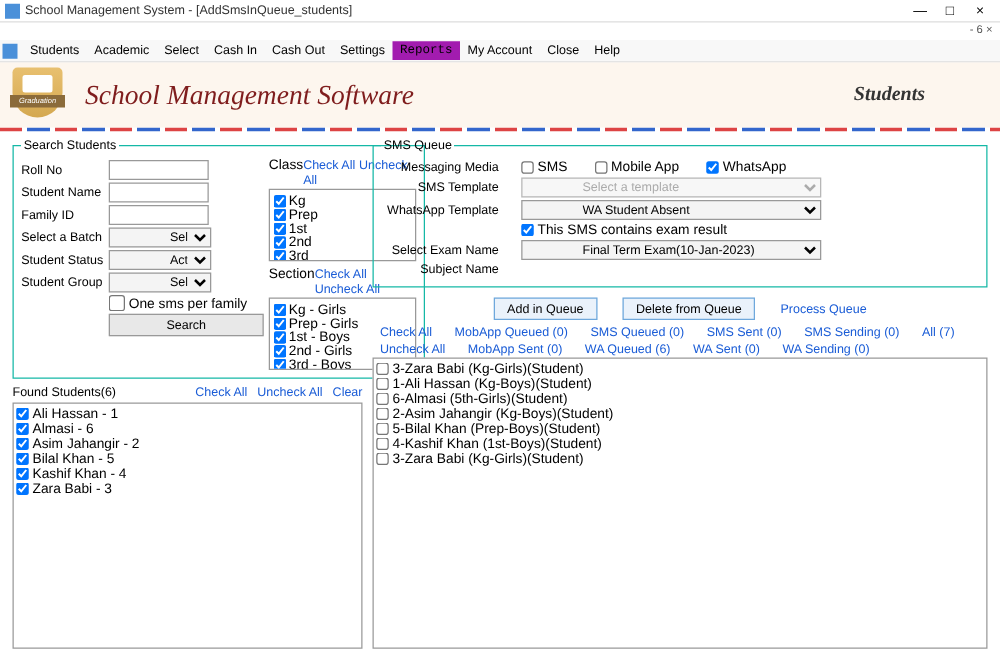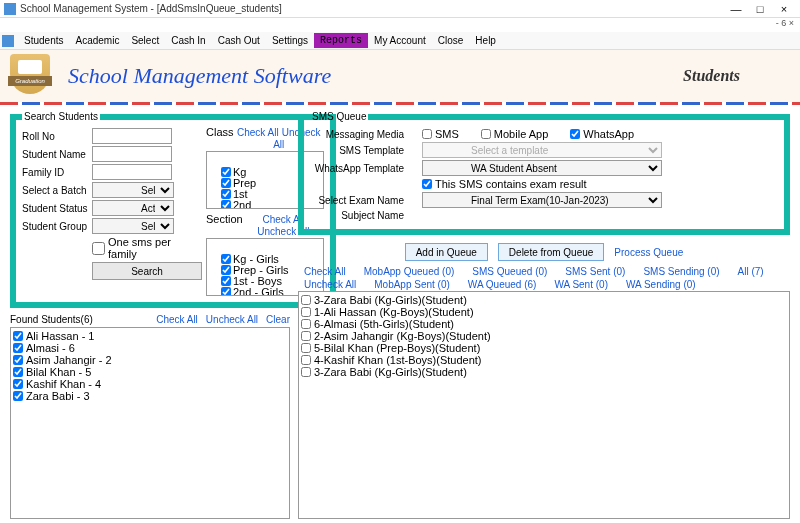--- a/index.html
+++ b/index.html
@@ -11,53 +11,53 @@
 .subtitlebar { height: 14px; display: flex; justify-content: flex-end; padding-right: 6px; font-size: 9px; color: #555; }
 .menubar { height: 18px; display: flex; align-items: center; padding: 0 2px; background: #f8f8f8; border-bottom: 1px solid #ddd; }
 .menubar .micon { width: 12px; height: 12px; background: #4a90d9; margin-right: 4px; }
 .menubar .mitem { padding: 2px 6px; font-size: 10px; cursor: pointer; }
 .menubar .mitem.hl { background: #a21caf; font-family: Liberation Mono, monospace; }
 .banner { height: 52px; background: #fdf6ee; display: flex; align-items: center; padding: 0 10px; position: relative; }
 .banner .logo { width: 48px; height: 44px; margin-right: 10px; position: relative; }
 .banner .logo .shield { width: 40px; height: 40px; background: linear-gradient(#e8c070,#d4a850); border-radius: 4px 4px 20px 20px; position: relative; }
 .banner .logo .book { position: absolute; top: 6px; left: 8px; width: 24px; height: 14px; background: #fff; border-radius: 2px; }
 .banner .logo .ribbon { position: absolute; top: 22px; left: -2px; width: 44px; height: 10px; background: #8b6b3a; font-size: 6px; color: #fff; text-align: center; line-height: 10px; font-style: italic; }
-.banner .apptitle { font-size: 22px; font-style: italic; font-family: Georgia, serif; color: #1d4ed8; }
+.banner .apptitle { font-size: 22px; font-style: italic; font-family: Georgia, serif; color: #7f1d1d; }
 .banner .pagename { position: absolute; right: 60px; font-family: Georgia, serif; font-style: italic; font-weight: bold; font-size: 16px; color: #333; }
 .stripe { height: 3px; background: repeating-linear-gradient(90deg,#d44 0 18px,#fff 18px 22px,#36c 22px 40px,#fff 40px 44px); }
 .content { display: flex; padding: 6px 10px 4px 10px; gap: 8px; height: calc(523px - 18px - 14px - 18px - 52px - 3px); }
 .left { width: 280px; display: flex; flex-direction: column; }
 .right { flex: 1; display: flex; flex-direction: column; }
-fieldset { border: 6px solid #14b8a6; padding: 4px 6px 6px 6px; margin-bottom: 4px; }
+fieldset { border: 1px solid #14b8a6; padding: 4px 6px 6px 6px; margin-bottom: 4px; }
 legend { font-size: 10px; padding: 0 2px; }
 .frow { display: flex; align-items: center; margin: 2px 0; }
 .flabel { width: 70px; font-size: 10px; text-align: left; }
 .flabel2 { width: 100px; font-size: 10px; text-align: right; padding-right: 6px; }
 input[type=text], select { height: 16px; border: 1px solid #999; font-size: 10px; padding: 0 2px; background: #fff; }
 select { background: #f4f4f4; padding-left: 44px; }
 .searchcols { display: flex; gap: 4px; }
 .searchleft { flex: 1; }
 .searchright { width: 118px; }
-.listbox { border: 1px solid #999; background: #fff; height: 58px; overflow: hidden; padding: 14px; }
+.listbox { border: 1px solid #999; background: #fff; height: 58px; overflow: hidden; padding: 3px; }
 .listbox .li { display: flex; align-items: center; font-size: 10px; height: 11px; }
 .listbox .li input { margin-right: 2px; width: 10px; height: 10px; }
-.lhdr { display: flex; justify-content: space-between; font-size: 10px; margin-bottom: 1px; text-align: center; }
+.lhdr { display: flex; justify-content: space-between; font-size: 10px; margin-bottom: 1px; }
 .link { color: #1a5cd6; cursor: pointer; font-size: 10px; }
 .cbrow { display: flex; align-items: center; font-size: 10px; margin: 2px 0 2px 70px; }
 .cbrow input { margin-right: 3px; }
-.sbtn { width: 110px; height: 18px; background: #e8e8e8; border: 1px solid #999; margin-left: 70px; cursor: pointer; font-size: 10px; }
+.sbtn { width: 124px; height: 18px; background: #e8e8e8; border: 1px solid #999; margin-left: 70px; cursor: pointer; font-size: 10px; }
 .foundhdr { display: flex; align-items: center; margin: 2px 0; }
 .foundhdr .t { font-size: 10px; flex: 1; }
 .foundbox { border: 1px solid #999; flex: 1; background: #fff; padding: 2px; overflow: hidden; }
 .foundbox .fi { display: flex; align-items: center; font-size: 10px; height: 12px; }
 .foundbox .fi input { margin-right: 3px; width: 10px; height: 10px; }
 .smsrow { display: flex; align-items: center; margin: 2px 0; gap: 12px; }
 .cbinline { display: flex; align-items: center; margin-right: 10px; font-size: 10px; }
 .cbinline input { margin-right: 3px; width: 10px; height: 10px; }
-.btnrow { display: flex; justify-content: center; gap: 10px; margin: 4px 0; align-items: center; }
+.btnrow { display: flex; justify-content: center; gap: 20px; margin: 4px 0; align-items: center; }
 .abtn { height: 18px; padding: 0 10px; border: 1px solid #6fa8dc; background: #eaf2fb; cursor: pointer; font-size: 10px; }
 .linkrow { display: flex; gap: 18px; font-size: 10px; margin: 1px 0 1px 6px; }
 .queuebox { border: 1px solid #999; flex: 1; background: #fff; padding: 2px; overflow: hidden; }
 .queuebox .qi { display: flex; align-items: center; font-size: 10px; height: 12px; }
 .queuebox .qi input { margin-right: 3px; width: 10px; height: 10px; }
 </style>
 </head>
 <body>
 
 <div class="titlebar">

